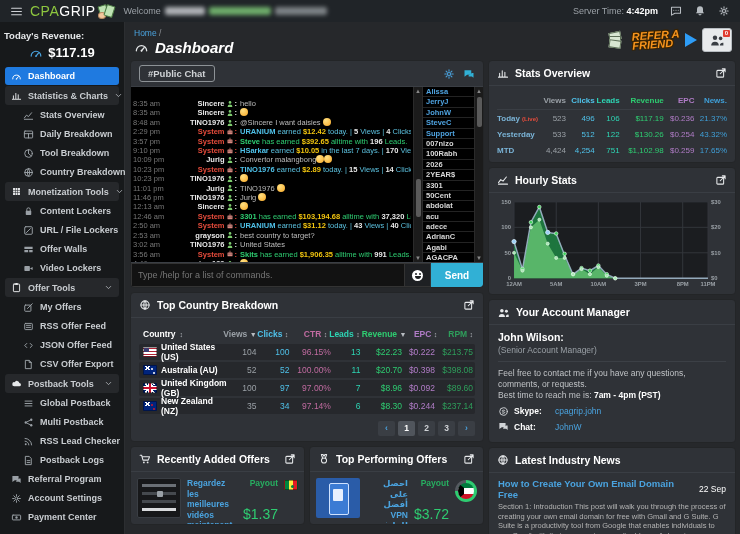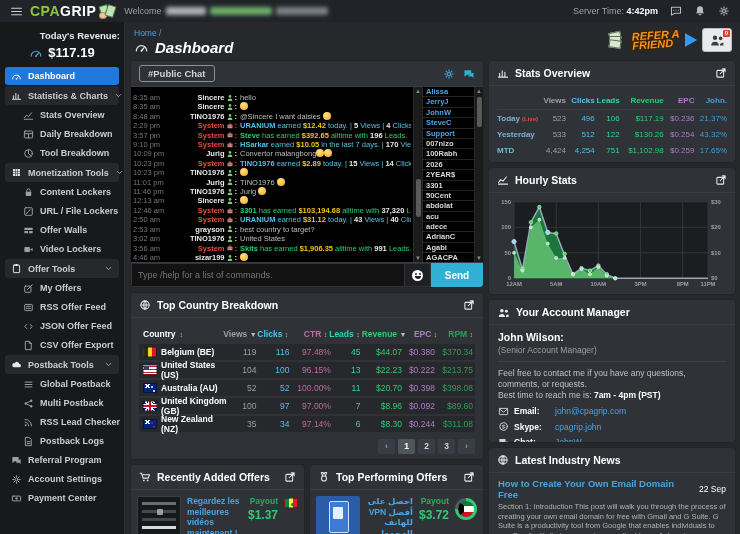--- a/index.html
+++ b/index.html
@@ -5,36 +5,36 @@
   *{margin:0;padding:0;box-sizing:border-box}
   html,body{width:740px;height:534px;overflow:hidden;background:#26282b;
     font-family:"Liberation Sans","DejaVu Sans",sans-serif;color:#cfd2d6;font-size:10px}
   svg{display:block}
   .ic{display:inline-flex;flex:none;align-items:center;justify-content:center}
 
   
   #topbar{position:absolute;left:0;top:0;width:740px;height:22px;background:#202428;
     display:flex;align-items:center;gap:7px;padding:0 10px;z-index:5}
   #hamb{color:#cfd2d6}
-  #logo{display:flex;align-items:center;font-weight:bold;font-size:14px;letter-spacing:.5px}
+  #logo{display:flex;align-items:center;font-weight:normal;font-size:14px;letter-spacing:.5px}
   #logo .cpa{color:#8dc63f}#logo .grip{color:#fff}
   #logofist{width:18px;height:13px;position:relative;margin-left:3px}
   #logofist b{position:absolute;width:9px;height:12px;background:#bfe3b4;border:1px solid #4c7a43;border-radius:1px;left:4px;top:0}
   #logofist b:nth-child(1){transform:rotate(-18deg);left:1px}
   #logofist b:nth-child(3){transform:rotate(18deg);left:7px}
   #logofist i{position:absolute;width:8px;height:7px;background:#f3c79e;border-radius:50%;left:0;bottom:-1px;border:1px solid #b98d63}
   #welcome{display:flex;align-items:center;gap:4px;color:#9aa0a6;font-size:9px}
   .blur{height:8px;border-radius:2px;filter:blur(2px);opacity:.85}
   .blur.w{width:40px;background:#c9ccd0}.blur.g{width:62px;background:#7cc576}.blur.d{width:52px;background:#8d9296}
   #tright{margin-left:auto;display:flex;align-items:center;gap:12px;color:#b7bcc1}
   #stime{font-size:9px;color:#9aa0a6}#stime b{color:#fff}
 
   
   #sidebar{position:absolute;left:0;top:22px;width:125px;height:512px;background:#17191b;border-right:1px solid #2c2e31}
-  #rev{padding:8px 4px 6px;text-align:right}
+  #rev{padding:8px 4px 6px;text-align:left}
   #rev .rl{color:#e6e8ea;font-weight:bold;font-size:9.5px}
   #rev .rv{display:flex;justify-content:center;align-items:center;gap:5px;margin-top:4px;color:#fff;font-weight:bold;font-size:13px}
   #rev .rv .ic{color:#4aa3df}
   .mi{display:flex;align-items:center;gap:6px;height:18px;margin:1px 5px;padding:0 6px;border-radius:3px;
     font-size:9px;font-weight:bold;color:#c9cdd1;cursor:pointer;white-space:nowrap}
   .mi .mic{color:#9aa0a6}
   .mi.active{background:#1f7ae0;color:#fff}.mi.active .mic{color:#fff}
   .mi.sec{background:#26282b;height:19px}.mi.sec .mic{color:#e6e8ea}
   .mi.sub{padding-left:18px}
   .chev{margin-left:auto;color:#b7bcc1}
@@ -68,21 +68,21 @@
   .ph .ic{color:#e6e8ea}
   .ext{margin-left:auto;color:#4aa3df;cursor:pointer}
 
   
   #chatpanel{height:228px;display:flex;flex-direction:column}
   #chattab{border:1px solid #8d9296;border-radius:3px;padding:2px 8px;font-size:9.5px;font-weight:bold;color:#d0d3d6;cursor:pointer}
   #chathead{display:flex;align-items:center;height:26px;padding:0 8px;border-bottom:1px solid #3a3e44}
   #chathead .hicons{margin-left:auto;display:flex;gap:8px}
   #chathead .hicons .ic{cursor:pointer}
   #chatbody{flex:1;display:flex;min-height:0;background:#000}
-  #chatlog{flex:1;overflow:hidden;padding:6px 2px;font-size:7.5px;line-height:9.4px}
+  #chatlog{flex:1;overflow:hidden;padding:12px 2px;font-size:7.5px;line-height:9.4px}
   .crow{display:flex;white-space:nowrap}
   .ctime{width:32px;color:#777;flex:none}
   .cname{width:72px;flex:none;text-align:center;font-weight:bold;color:#e8e8e8;display:flex;justify-content:flex-end;align-items:center;gap:1px}
   .cname.sys{color:#e74c3c}
   .cname .ic{color:#7dcb6e}.cname.sys .ic{color:#d98880}
   .cmsg{padding-left:3px;overflow:hidden}
   .mt{color:#bdbdbd}.mb{color:#5bc0de}.mg{color:#2ecc71}.my{color:#f1c40f;font-weight:bold}
   .mw{color:#e8e8e8;font-weight:bold}.mnb{color:#4fc1e9;font-weight:bold}.mng{color:#2ecc71;font-weight:bold}
   .emoji{display:inline-block;width:8px;height:8px;border-radius:50%;background:radial-gradient(circle at 35% 30%,#ffe082,#f9a825);
     vertical-align:-1px;overflow:hidden;color:transparent;font-size:1px}
@@ -184,21 +184,21 @@
   .othumb.video{background:#17181a;border:1px solid #3a3e44}
   .othumb.video::before{content:"";position:absolute;left:4px;top:5px;right:4px;height:3px;background:#6a6f75;box-shadow:0 8px 0 #45494e,0 16px 0 #45494e,0 24px 0 #d8dadc}
   .othumb.video::after{content:"";position:absolute;left:19px;top:12px;width:6px;height:6px;background:#9aa0a6;border-radius:1px}
   .othumb.phone{background:#2a5ca8}
   .othumb.phone::before{content:"";position:absolute;left:13px;top:5px;width:18px;height:30px;background:#3b7bd4;border:1px solid #cfe2ff;border-radius:2px}
   .othumb.phone::after{content:"";position:absolute;left:17px;top:11px;width:10px;height:12px;background:#e8f0fe;border-radius:1px}
   .otitle{flex:1;min-width:0;color:#4aa3df;font-weight:bold;font-size:8.5px;line-height:10.5px;cursor:pointer}
   .otitle.rtl{direction:rtl;text-align:right}
   .opay{flex:none;text-align:right}
   .opaylbl{color:#27ae60;font-weight:bold;font-size:8.5px}
-  .opayval{color:#2ecc71;font-weight:bold;font-size:12px;margin-top:2px}
+  .opayval{color:#2ecc71;font-weight:normal;font-size:14px;margin-top:18px}
   .odeco{flex:none;display:flex;flex-direction:column;align-items:center;justify-content:flex-start;padding-top:2px}
   .ring{width:22px;height:22px;border-radius:50%;background:conic-gradient(#2ecc71 0 268deg,#555a60 268deg);
     display:flex;align-items:center;justify-content:center}
   .ring .inner{width:16px;height:16px;border-radius:50%;overflow:hidden;position:relative}
   .ring .inner .flag{width:16px;height:16px;border-radius:0;border:none}
 </style>
 </head>
 <body>
 
 <div id="topbar">
@@ -303,20 +303,29 @@
       </div>
       <div class="mi sub">
         <span class="mic ic">
           <svg width="11" height="11" viewBox="0 0 16 16" fill="none" stroke="currentColor" stroke-width="1.4" stroke-linecap="round" stroke-linejoin="round">
             <circle cx="8" cy="8" r="5.5" fill="none"></circle>
             <path d="M8 8V2.5M8 8l4 3.6"></path>
           </svg>
         </span>
         <span>Tool Breakdown</span>
       </div>
+      <div class="mi sub">
+        <span class="mic ic">
+          <svg width="11" height="11" viewBox="0 0 16 16" fill="none" stroke="currentColor" stroke-width="1.4" stroke-linecap="round" stroke-linejoin="round">
+            <circle cx="8" cy="8" r="5.5" fill="none"></circle>
+            <path d="M2.5 8h11M8 2.5c2.2 2.2 2.2 8.8 0 11-2.2-2.2-2.2-8.8 0-11z" fill="none"></path>
+          </svg>
+        </span>
+        <span>Country Breakdown</span>
+      </div>
       <div class="mi sec">
         <span class="mic ic">
           <svg width="11" height="11" viewBox="0 0 16 16" fill="none" stroke="currentColor" stroke-width="1.4" stroke-linecap="round" stroke-linejoin="round">
             <path d="M3 3h2.8v2.8H3zM6.6 3h2.8v2.8H6.6zM10.2 3h2.8v2.8h-2.8zM3 6.6h2.8v2.8H3zM6.6 6.6h2.8v2.8H6.6zM10.2 6.6h2.8v2.8h-2.8zM3 10.2h2.8v2.8H3zM6.6 10.2h2.8v2.8H6.6zM10.2 10.2h2.8v2.8h-2.8z" fill="currentColor" stroke="none"></path>
           </svg>
         </span>
         <span>Monetization Tools</span>
         <span class="chev ic">
           <svg width="9" height="9" viewBox="0 0 16 16" fill="none" stroke="currentColor" stroke-width="1.4" stroke-linecap="round" stroke-linejoin="round">
             <path d="M4 6l4 4 4-4" fill="none"></path>
@@ -810,30 +819,20 @@
               <span class="cc0" style="color:#fff">Country <span class="sorti">↕</span></span>
               <span class="cc cc1 c-views" style="color:">Views <span class="sorti">▼</span></span>
               <span class="cc cc2 c-clicks" style="color:">Clicks <span class="sorti">↕</span></span>
               <span class="cc cc3 c-ctr" style="color:">CTR <span class="sorti">↕</span></span>
               <span class="cc cc4 c-leads" style="color:">Leads <span class="sorti">↕</span></span>
               <span class="cc cc5 c-rev" style="color:">Revenue <span class="sorti">▼</span></span>
               <span class="cc cc6 c-epc" style="color:">EPC <span class="sorti">↕</span></span>
               <span class="cc cc7 c-rpm" style="color:">RPM <span class="sorti">↕</span></span>
             </div>
             <div class="ctrow data">
-              <span class="cc0"><span class="flag f-be"></span>Belgium (BE)</span>
-              <span class="cc cc1 c-views">119</span>
-              <span class="cc cc2 c-clicks">116</span>
-              <span class="cc cc3 c-ctr">97.48%</span>
-              <span class="cc cc4 c-leads">45</span>
-              <span class="cc cc5 c-rev">$44.07</span>
-              <span class="cc cc6 c-epc">$0.380</span>
-              <span class="cc cc7 c-rpm">$370.34</span>
-            </div>
-            <div class="ctrow data">
               <span class="cc0"><span class="flag f-us"></span>United States (US)</span>
               <span class="cc cc1 c-views">104</span>
               <span class="cc cc2 c-clicks">100</span>
               <span class="cc cc3 c-ctr">96.15%</span>
               <span class="cc cc4 c-leads">13</span>
               <span class="cc cc5 c-rev">$22.23</span>
               <span class="cc cc6 c-epc">$0.222</span>
               <span class="cc cc7 c-rpm">$213.75</span>
             </div>
             <div class="ctrow data">
@@ -857,21 +856,21 @@
               <span class="cc cc7 c-rpm">$89.60</span>
             </div>
             <div class="ctrow data">
               <span class="cc0"><span class="flag f-nz"></span>New Zealand (NZ)</span>
               <span class="cc cc1 c-views">35</span>
               <span class="cc cc2 c-clicks">34</span>
               <span class="cc cc3 c-ctr">97.14%</span>
               <span class="cc cc4 c-leads">6</span>
               <span class="cc cc5 c-rev">$8.30</span>
               <span class="cc cc6 c-epc">$0.244</span>
-              <span class="cc cc7 c-rpm">$311.08</span>
+              <span class="cc cc7 c-rpm">$237.14</span>
             </div>
           </div>
         <div id="cpager">
             <span class="pg nav">‹</span>
             <span class="pg cur">1</span>
             <span class="pg">2</span>
             <span class="pg">3</span>
             <span class="pg nav">›</span>
           </div>
       </div>
@@ -956,21 +955,21 @@
             </span>
           </div>
         <div id="statstable">
             <div class="strow head">
               <span class="st0"></span>
               <span class="stc st1 c-views">Views</span>
               <span class="stc st2 c-clicks">Clicks</span>
               <span class="stc st3 c-leads">Leads</span>
               <span class="stc st4 c-rev">Revenue</span>
               <span class="stc st5 c-epc">EPC</span>
-              <span class="stc st6 c-conv">John.</span>
+              <span class="stc st6 c-conv">News.</span>
             </div>
             <div class="strow">
               <span class="st0 c-label">Today<span class="live">(Live)</span></span>
               <span class="stc st1 c-views">523</span>
               <span class="stc st2 c-clicks">496</span>
               <span class="stc st3 c-leads">106</span>
               <span class="stc st4 c-rev">$117.19</span>
               <span class="stc st5 c-epc">$0.236</span>
               <span class="stc st6 c-conv">21.37%</span>
             </div>
@@ -1084,30 +1083,20 @@
               </svg>
             </span>
             <span>Your Account Manager</span>
           </div>
         <div id="mgrbody">
           <div id="mgrname">John Wilson:</div>
           <div id="mgrrole">(Senior Account Manager)</div>
           <div id="mgrhr"></div>
           <div id="mgrnote"><span>Feel free to contact me if you have any questions, comments, or requests.</span><br><span id="mgrbest"><span>Best time to reach me is: </span><b>7am - 4pm (PST)</b></span></div>
           <div class="mrow">
-              <span class="ic" id="mi-mail">
-                <svg width="11" height="11" viewBox="0 0 16 16" fill="none" stroke="currentColor" stroke-width="1.4" stroke-linecap="round" stroke-linejoin="round">
-                  <rect x="2" y="3.5" width="12" height="9" rx="1" fill="none"></rect>
-                  <path d="M2.5 4.5L8 9l5.5-4.5" fill="none"></path>
-                </svg>
-              </span>
-              <span class="mlabel">Email:</span>
-              <a class="mlink">john@cpagrip.com</a>
-            </div>
-          <div class="mrow">
               <span class="ic" id="mi-skype">
                 <svg width="11" height="11" viewBox="0 0 16 16" fill="none" stroke="currentColor" stroke-width="1.4" stroke-linecap="round" stroke-linejoin="round">
                   <circle cx="8" cy="8" r="5.5" fill="none"></circle>
                   <path d="M6 10c.5.8 3.6 1 3.8-.3.2-1.5-3.6-1-3.6-2.7C6.2 5.7 9 5.7 10 6.6" fill="none"></path>
                 </svg>
               </span>
               <span class="mlabel">Skype:</span>
               <a class="mlink">cpagrip.john</a>
             </div>
           <div class="mrow">

